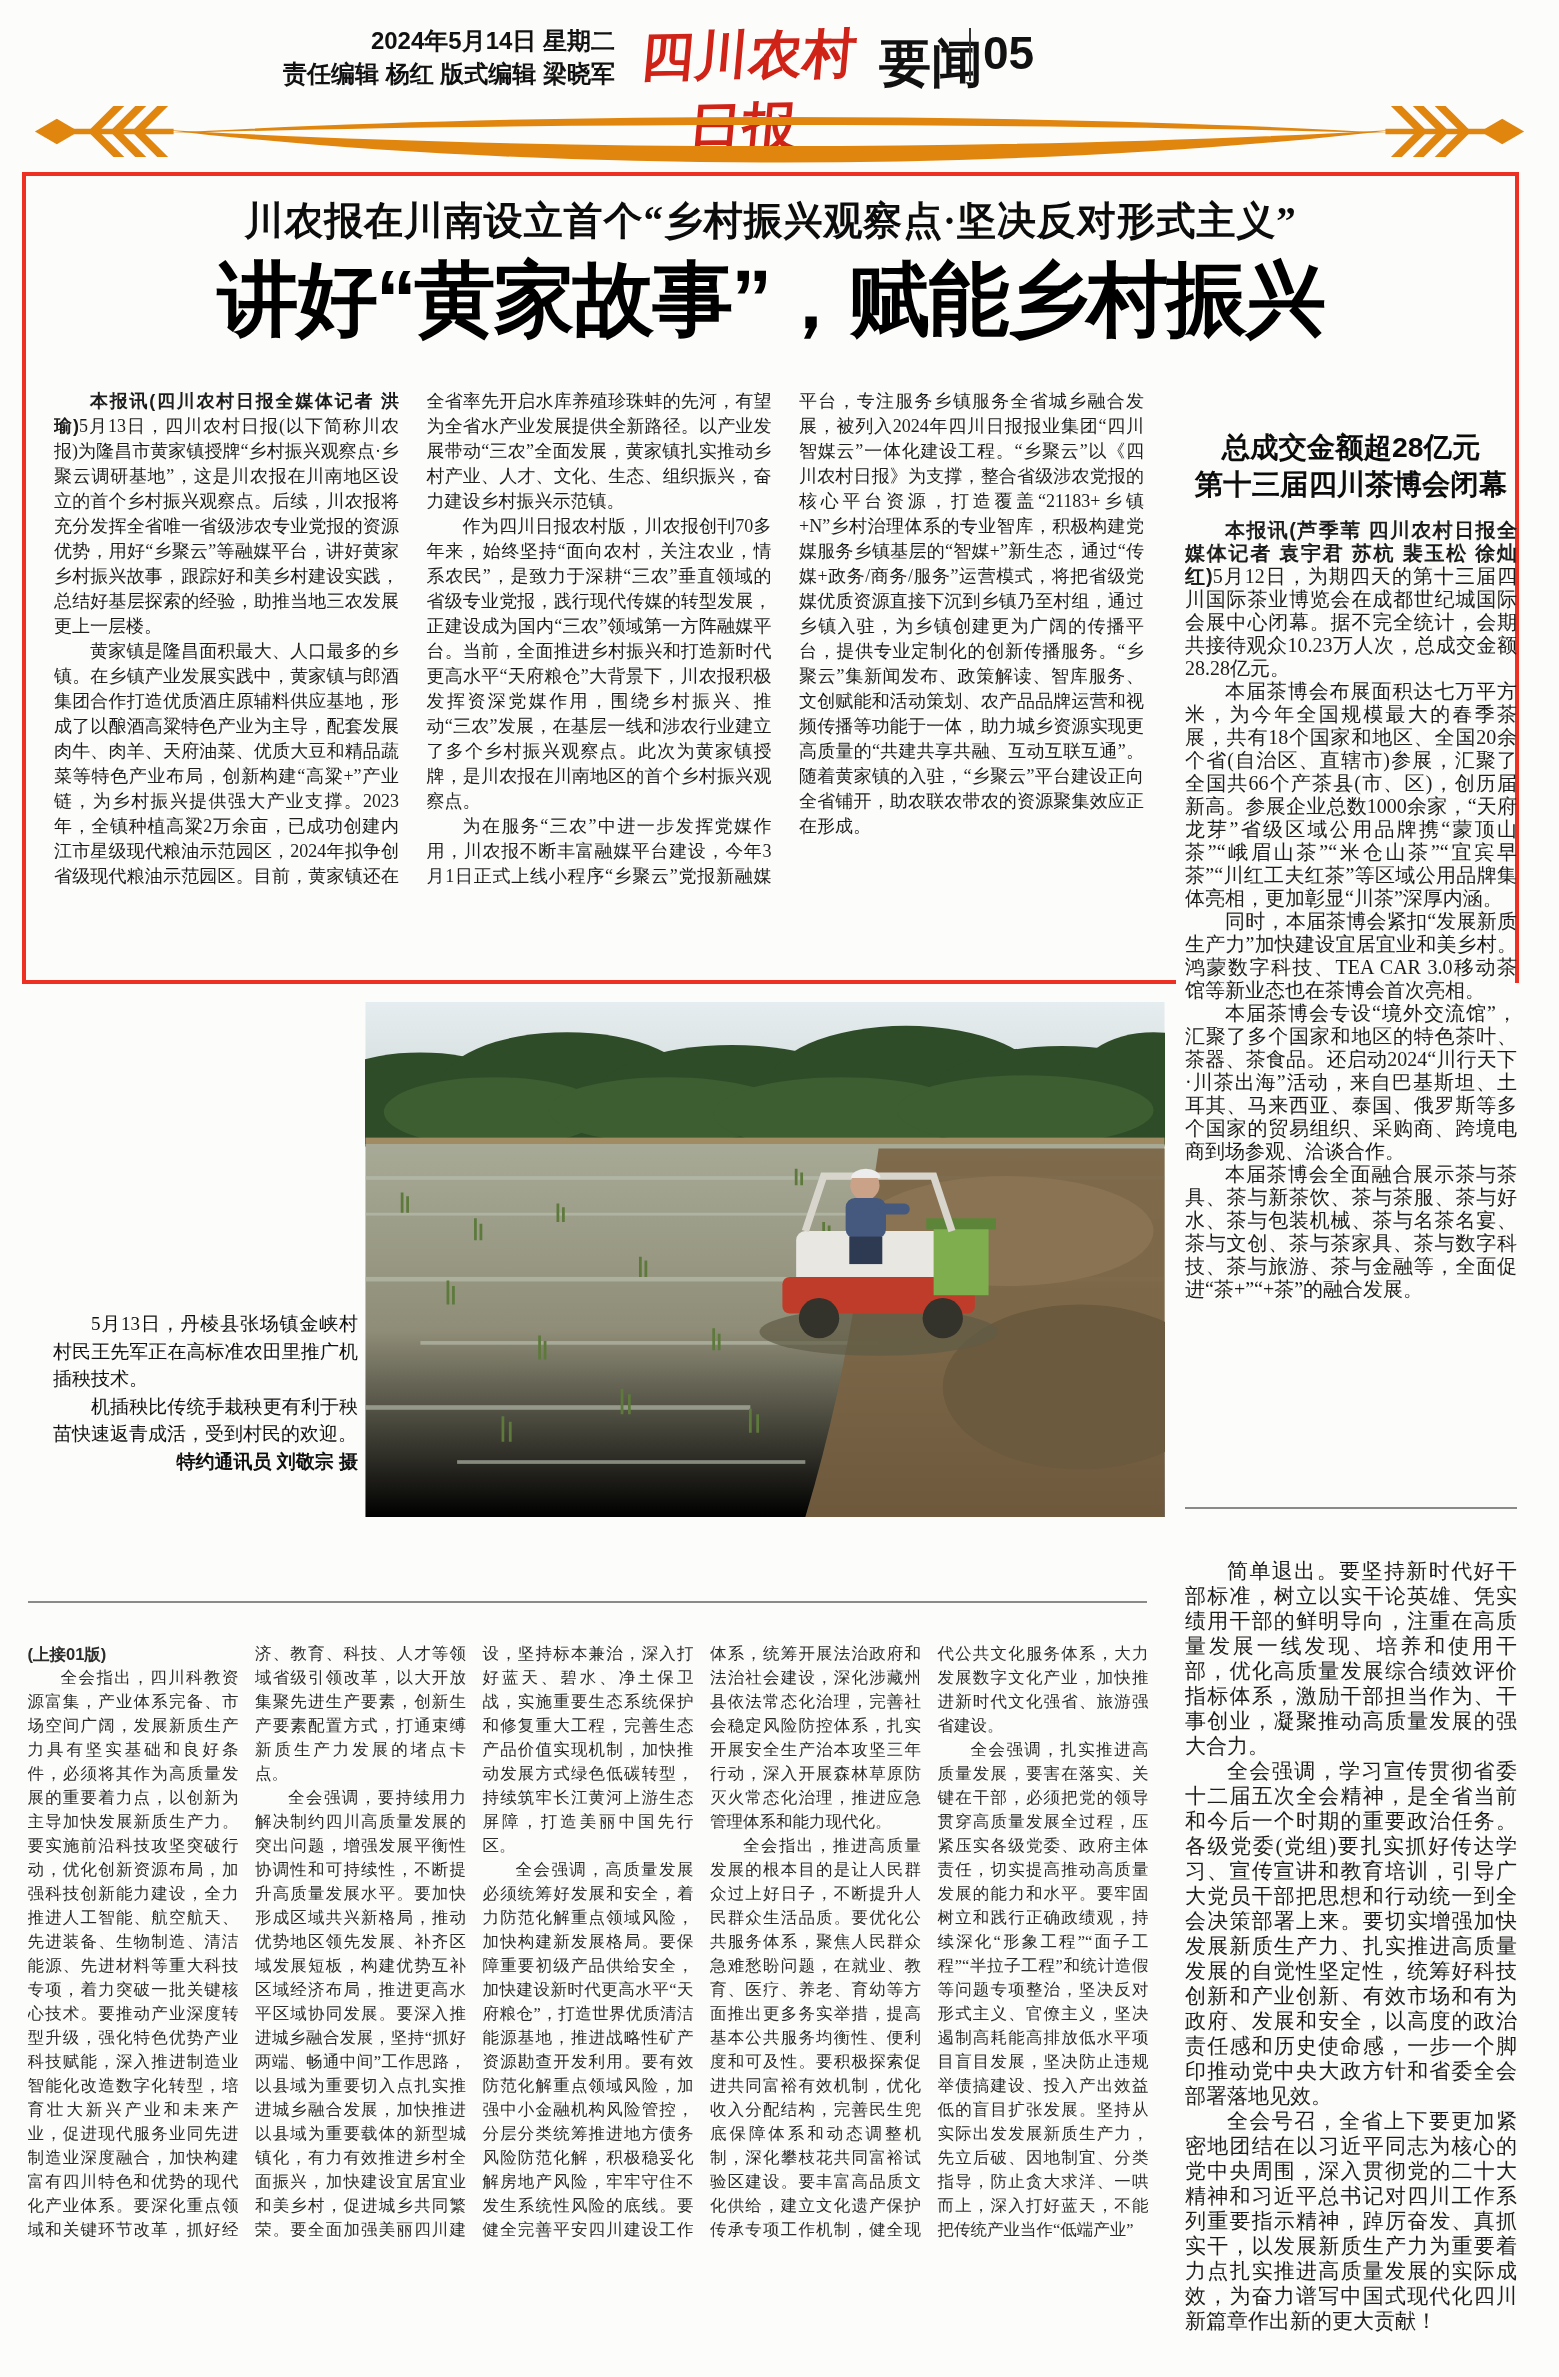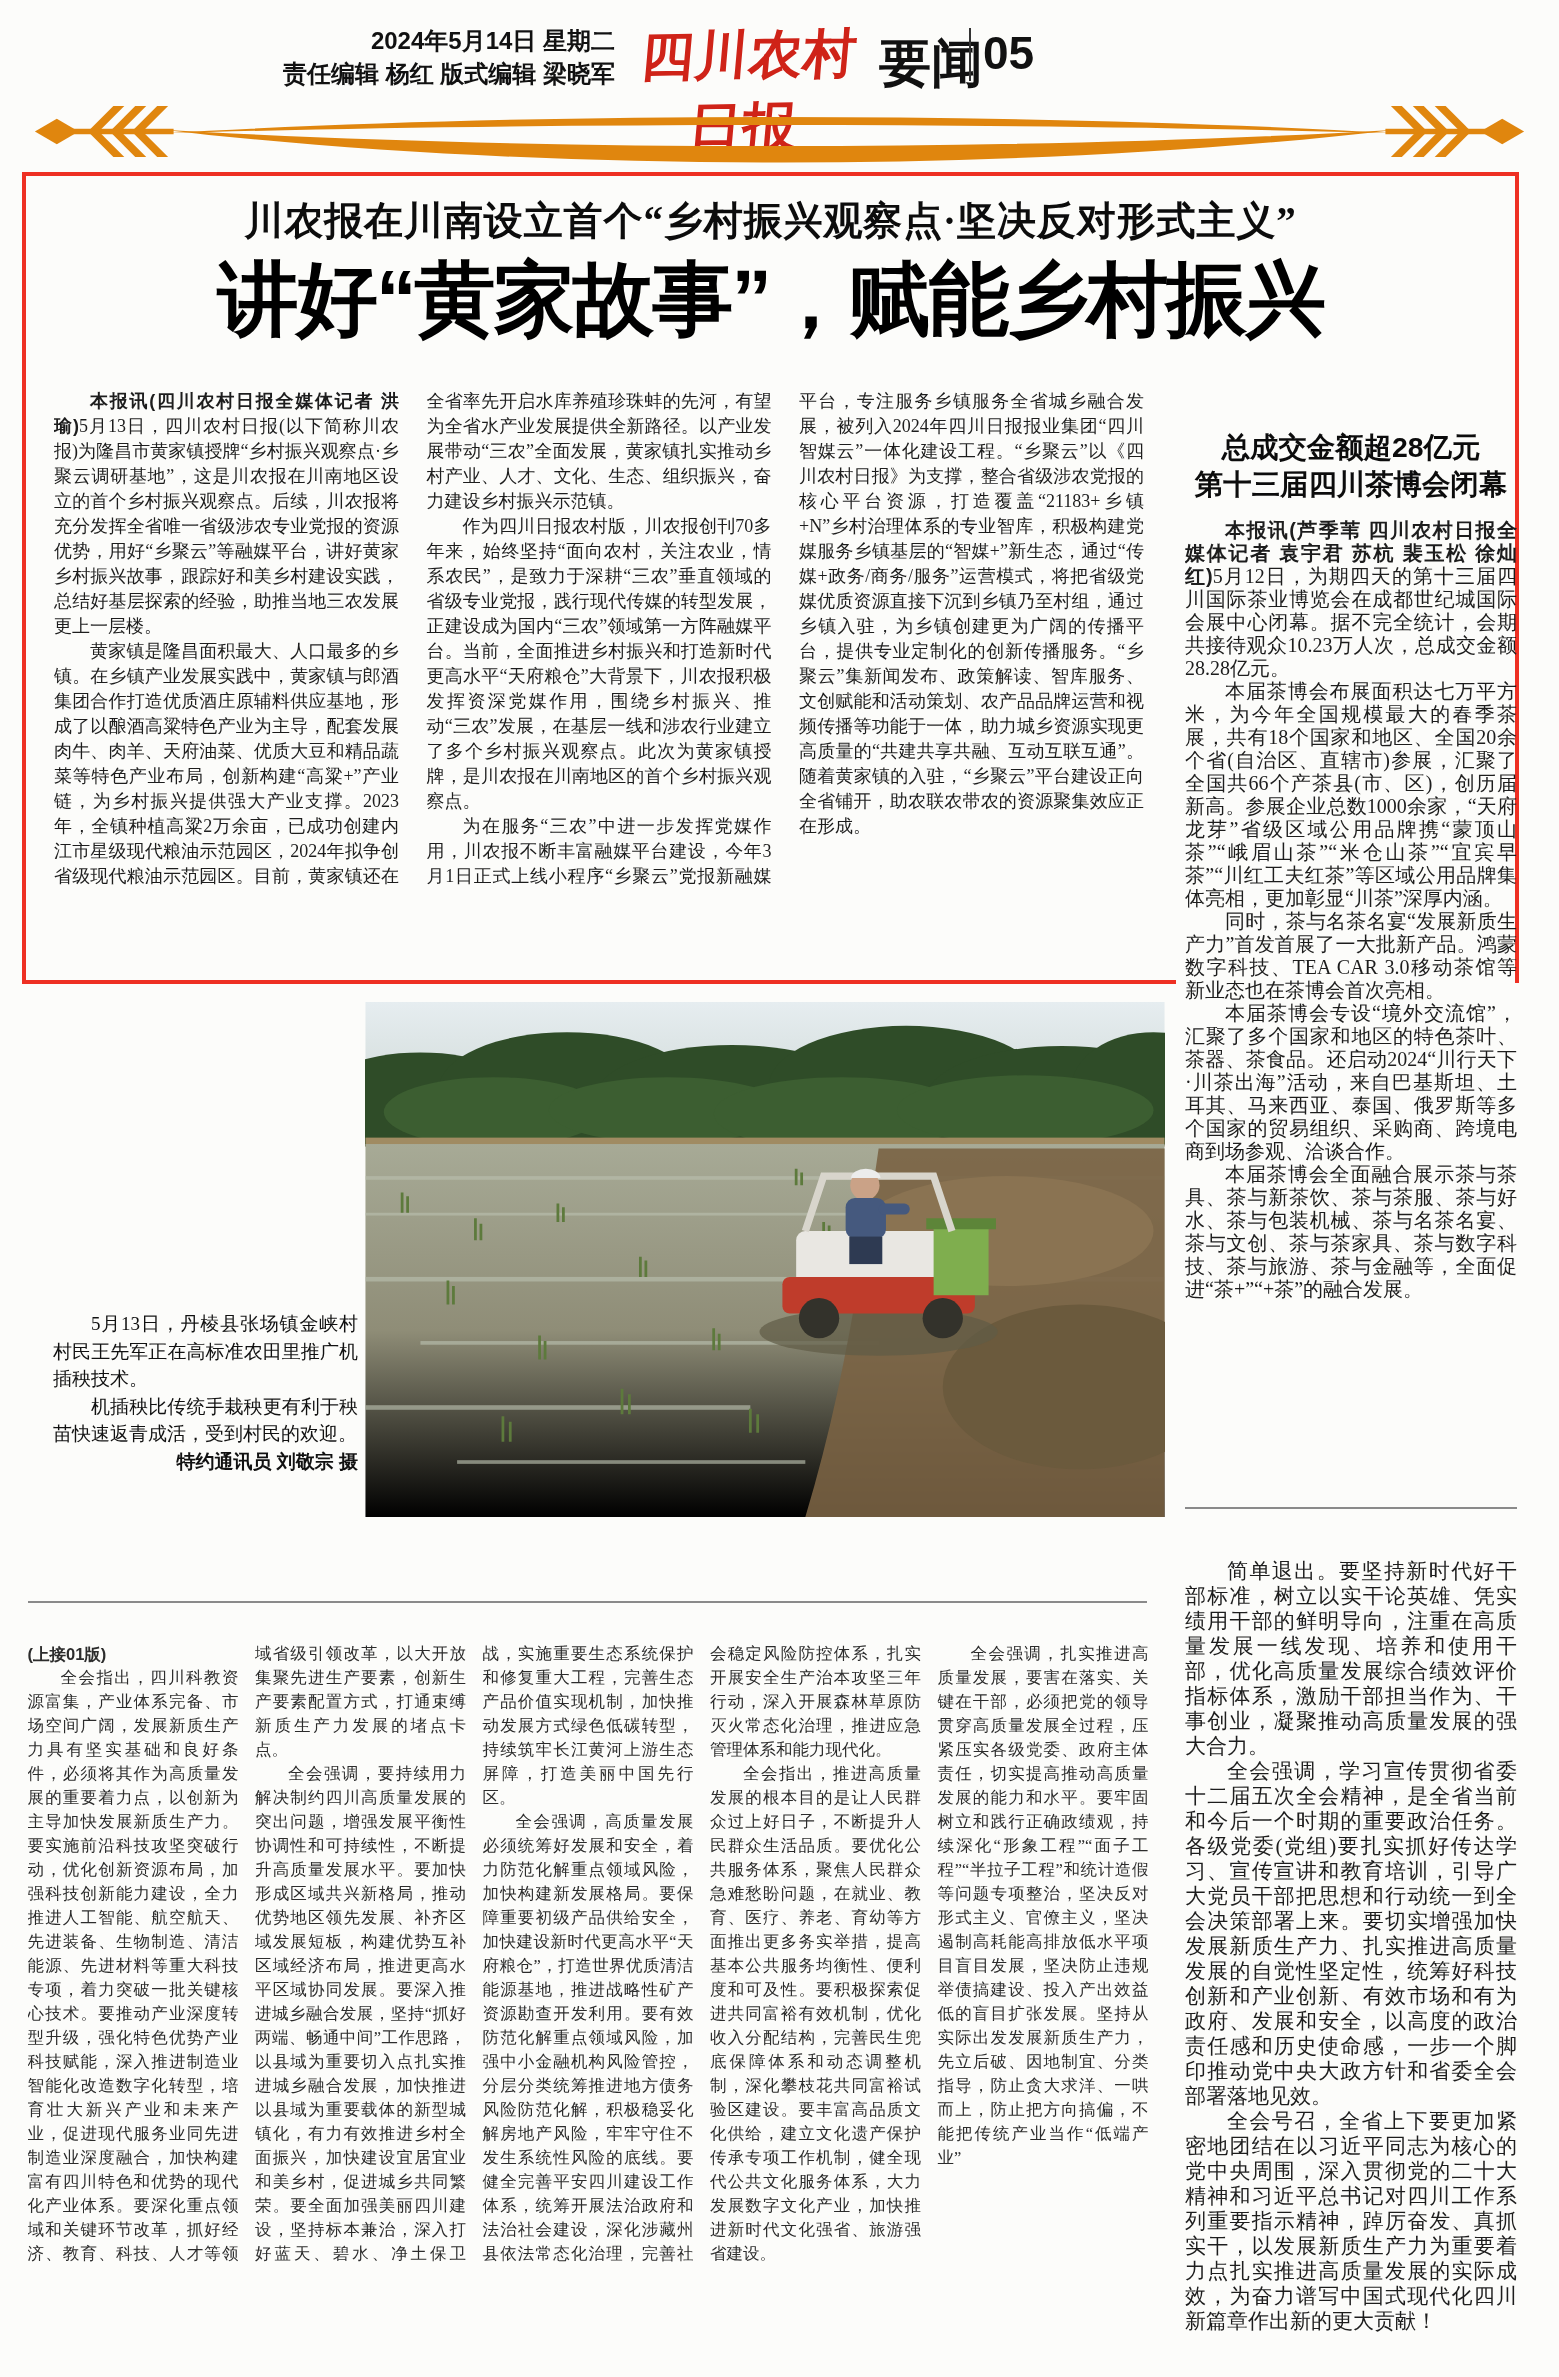--- a/index.html
+++ b/index.html
@@ -114,21 +114,21 @@
       <p>为在服务“三农”中进一步发挥党媒作用，川农报不断丰富融媒平台建设，今年3月1日正式上线小程序“乡聚云”党报新融媒平台，专注服务乡镇服务全省城乡融合发展，被列入2024年四川日报报业集团“四川智媒云”一体化建设工程。“乡聚云”以《四川农村日报》为支撑，整合省级涉农党报的核心平台资源，打造覆盖“21183+乡镇+N”乡村治理体系的专业智库，积极构建党媒服务乡镇基层的“智媒+”新生态，通过“传媒+政务/商务/服务”运营模式，将把省级党媒优质资源直接下沉到乡镇乃至村组，通过乡镇入驻，为乡镇创建更为广阔的传播平台，提供专业定制化的创新传播服务。“乡聚云”集新闻发布、政策解读、智库服务、文创赋能和活动策划、农产品品牌运营和视频传播等功能于一体，助力城乡资源实现更高质量的“共建共享共融、互动互联互通”。随着黄家镇的入驻，“乡聚云”平台建设正向全省铺开，助农联农带农的资源聚集效应正在形成。</p>
     </div>
 
   <div class="abs" id="tea-hl">
     <div>总成交金额超28亿元</div>
     <div>第十三届四川茶博会闭幕</div>
   </div>
   <div class="abs cols" id="tea-body">
     <p><strong class="byline">本报讯(芦季苇 四川农村日报全媒体记者 袁宇君 苏杭 裴玉松 徐灿红)</strong><span>5月12日，为期四天的第十三届四川国际茶业博览会在成都世纪城国际会展中心闭幕。据不完全统计，会期共接待观众10.23万人次，总成交金额28.28亿元。</span></p>
   <p>本届茶博会布展面积达七万平方米，为今年全国规模最大的春季茶展，共有18个国家和地区、全国20余个省(自治区、直辖市)参展，汇聚了全国共66个产茶县(市、区)，创历届新高。参展企业总数1000余家，“天府龙芽”省级区域公用品牌携“蒙顶山茶”“峨眉山茶”“米仓山茶”“宜宾早茶”“川红工夫红茶”等区域公用品牌集体亮相，更加彰显“川茶”深厚内涵。</p>
-      <p>同时，茶与名茶名宴“发展新质生产力”首发首展了一大批新产品。鸿蒙数字科技、TEA CAR 3.0移动茶馆等新业态也在茶博会首次亮相。</p>
+      <p>同时，本届茶博会紧扣“发展新质生产力”加快建设宜居宜业和美乡村。鸿蒙数字科技、TEA CAR 3.0移动茶馆等新业态也在茶博会首次亮相。</p>
       <p>本届茶博会专设“境外交流馆”，汇聚了多个国家和地区的特色茶叶、茶器、茶食品。还启动2024“川行天下·川茶出海”活动，来自巴基斯坦、土耳其、马来西亚、泰国、俄罗斯等多个国家的贸易组织、采购商、跨境电商到场参观、洽谈合作。</p>
       <p>本届茶博会全面融合展示茶与茶具、茶与新茶饮、茶与茶服、茶与好水、茶与包装机械、茶与名茶名宴、茶与文创、茶与茶家具、茶与数字科技、茶与旅游、茶与金融等，全面促进“茶+”“+茶”的融合发展。</p>
     </div>
 
   <div class="abs" id="photo">
     <svg width="800" height="515" viewBox="0 0 872 562">
       <defs>
         <linearGradient id="sky" x1="0" y1="0" x2="0" y2="1">
           <stop offset="0" stop-color="#e6edf0"></stop>
             <stop offset="1" stop-color="#cfd9d6"></stop>
@@ -217,21 +217,21 @@
 
   <div class="abs divider" id="div-left"></div>
   <div class="abs divider" id="div-right"></div>
 
   <div class="abs cols" id="cont-body">
     <p class="jump">(上接01版)</p>
   <p>全会指出，四川科教资源富集，产业体系完备、市场空间广阔，发展新质生产力具有坚实基础和良好条件，必须将其作为高质量发展的重要着力点，以创新为主导加快发展新质生产力。要实施前沿科技攻坚突破行动，优化创新资源布局，加强科技创新能力建设，全力推进人工智能、航空航天、先进装备、生物制造、清洁能源、先进材料等重大科技专项，着力突破一批关键核心技术。要推动产业深度转型升级，强化特色优势产业科技赋能，深入推进制造业智能化改造数字化转型，培育壮大新兴产业和未来产业，促进现代服务业同先进制造业深度融合，加快构建富有四川特色和优势的现代化产业体系。要深化重点领域和关键环节改革，抓好经济、教育、科技、人才等领域省级引领改革，以大开放集聚先进生产要素，创新生产要素配置方式，打通束缚新质生产力发展的堵点卡点。</p>
       <p>全会强调，要持续用力解决制约四川高质量发展的突出问题，增强发展平衡性协调性和可持续性，不断提升高质量发展水平。要加快形成区域共兴新格局，推动优势地区领先发展、补齐区域发展短板，构建优势互补区域经济布局，推进更高水平区域协同发展。要深入推进城乡融合发展，坚持“抓好两端、畅通中间”工作思路，以县域为重要切入点扎实推进城乡融合发展，加快推进以县域为重要载体的新型城镇化，有力有效推进乡村全面振兴，加快建设宜居宜业和美乡村，促进城乡共同繁荣。要全面加强美丽四川建设，坚持标本兼治，深入打好蓝天、碧水、净土保卫战，实施重要生态系统保护和修复重大工程，完善生态产品价值实现机制，加快推动发展方式绿色低碳转型，持续筑牢长江黄河上游生态屏障，打造美丽中国先行区。</p>
       <p>全会强调，高质量发展必须统筹好发展和安全，着力防范化解重点领域风险，加快构建新发展格局。要保障重要初级产品供给安全，加快建设新时代更高水平“天府粮仓”，打造世界优质清洁能源基地，推进战略性矿产资源勘查开发利用。要有效防范化解重点领域风险，加强中小金融机构风险管控，分层分类统筹推进地方债务风险防范化解，积极稳妥化解房地产风险，牢牢守住不发生系统性风险的底线。要健全完善平安四川建设工作体系，统筹开展法治政府和法治社会建设，深化涉藏州县依法常态化治理，完善社会稳定风险防控体系，扎实开展安全生产治本攻坚三年行动，深入开展森林草原防灭火常态化治理，推进应急管理体系和能力现代化。</p>
       <p>全会指出，推进高质量发展的根本目的是让人民群众过上好日子，不断提升人民群众生活品质。要优化公共服务体系，聚焦人民群众急难愁盼问题，在就业、教育、医疗、养老、育幼等方面推出更多务实举措，提高基本公共服务均衡性、便利度和可及性。要积极探索促进共同富裕有效机制，优化收入分配结构，完善民生兜底保障体系和动态调整机制，深化攀枝花共同富裕试验区建设。要丰富高品质文化供给，建立文化遗产保护传承专项工作机制，健全现代公共文化服务体系，大力发展数字文化产业，加快推进新时代文化强省、旅游强省建设。</p>
-      <p>全会强调，扎实推进高质量发展，要害在落实、关键在干部，必须把党的领导贯穿高质量发展全过程，压紧压实各级党委、政府主体责任，切实提高推动高质量发展的能力和水平。要牢固树立和践行正确政绩观，持续深化“形象工程”“面子工程”“半拉子工程”和统计造假等问题专项整治，坚决反对形式主义、官僚主义，坚决遏制高耗能高排放低水平项目盲目发展，坚决防止违规举债搞建设、投入产出效益低的盲目扩张发展。坚持从实际出发发展新质生产力，先立后破、因地制宜、分类指导，防止贪大求洋、一哄而上，防止把方向搞偏，不能把传统产业当作“低端产业”</p>
+      <p>全会强调，扎实推进高质量发展，要害在落实、关键在干部，必须把党的领导贯穿高质量发展全过程，压紧压实各级党委、政府主体责任，切实提高推动高质量发展的能力和水平。要牢固树立和践行正确政绩观，持续深化“形象工程”“面子工程”“半拉子工程”和统计造假等问题专项整治，坚决反对形式主义、官僚主义，坚决遏制高耗能高排放低水平项目盲目发展，坚决防止违规举债搞建设、投入产出效益低的盲目扩张发展。坚持从实际出发发展新质生产力，先立后破、因地制宜、分类指导，防止贪大求洋、一哄而上，深入打好蓝天，不能把传统产业当作“低端产业”</p>
     </div>
   <div class="abs cols" id="cont-right">
       <p>简单退出。要坚持新时代好干部标准，树立以实干论英雄、凭实绩用干部的鲜明导向，注重在高质量发展一线发现、培养和使用干部，优化高质量发展综合绩效评价指标体系，激励干部担当作为、干事创业，凝聚推动高质量发展的强大合力。</p>
       <p>全会强调，学习宣传贯彻省委十二届五次全会精神，是全省当前和今后一个时期的重要政治任务。各级党委(党组)要扎实抓好传达学习、宣传宣讲和教育培训，引导广大党员干部把思想和行动统一到全会决策部署上来。要切实增强加快发展新质生产力、扎实推进高质量发展的自觉性坚定性，统筹好科技创新和产业创新、有效市场和有为政府、发展和安全，以高度的政治责任感和历史使命感，一步一个脚印推动党中央大政方针和省委全会部署落地见效。</p>
       <p>全会号召，全省上下要更加紧密地团结在以习近平同志为核心的党中央周围，深入贯彻党的二十大精神和习近平总书记对四川工作系列重要指示精神，踔厉奋发、真抓实干，以发展新质生产力为重要着力点扎实推进高质量发展的实际成效，为奋力谱写中国式现代化四川新篇章作出新的更大贡献！</p>
     </div>
 
 </div>
 
 

